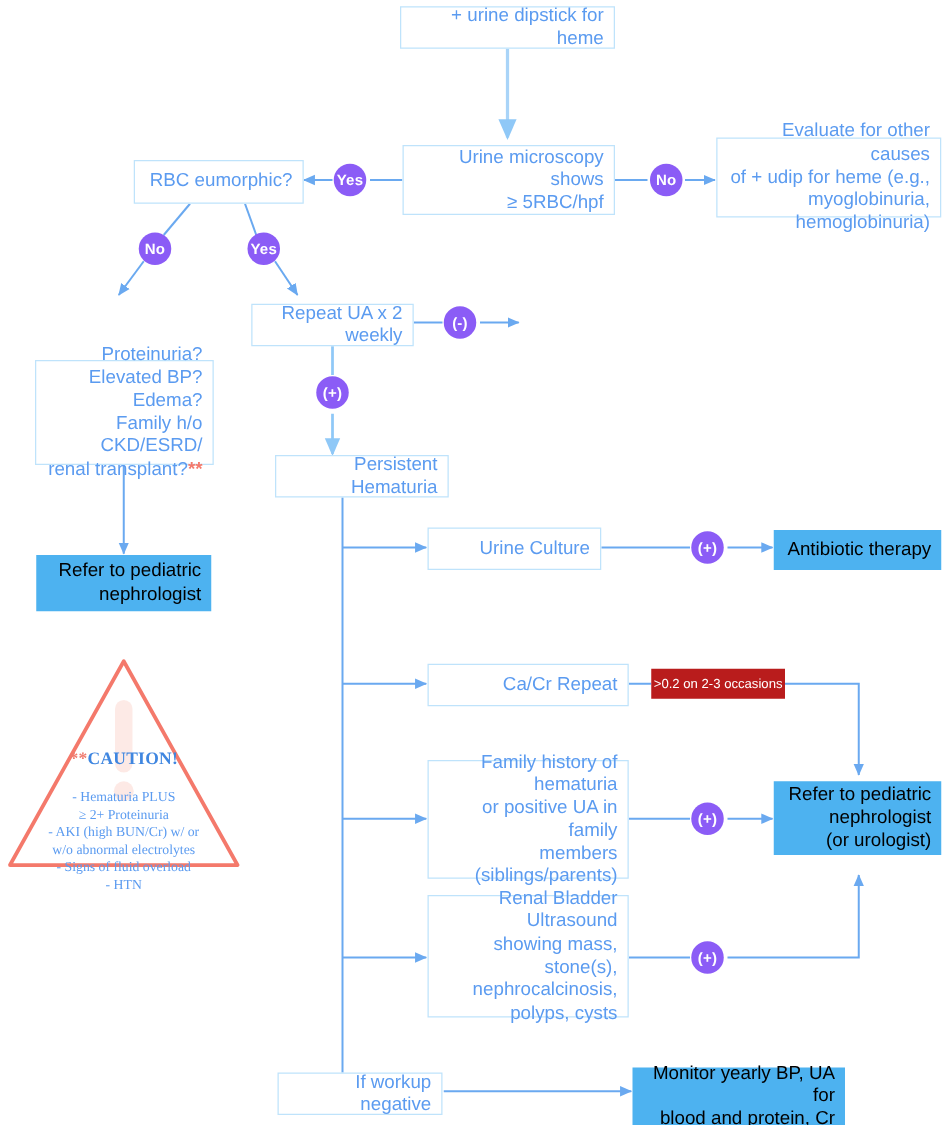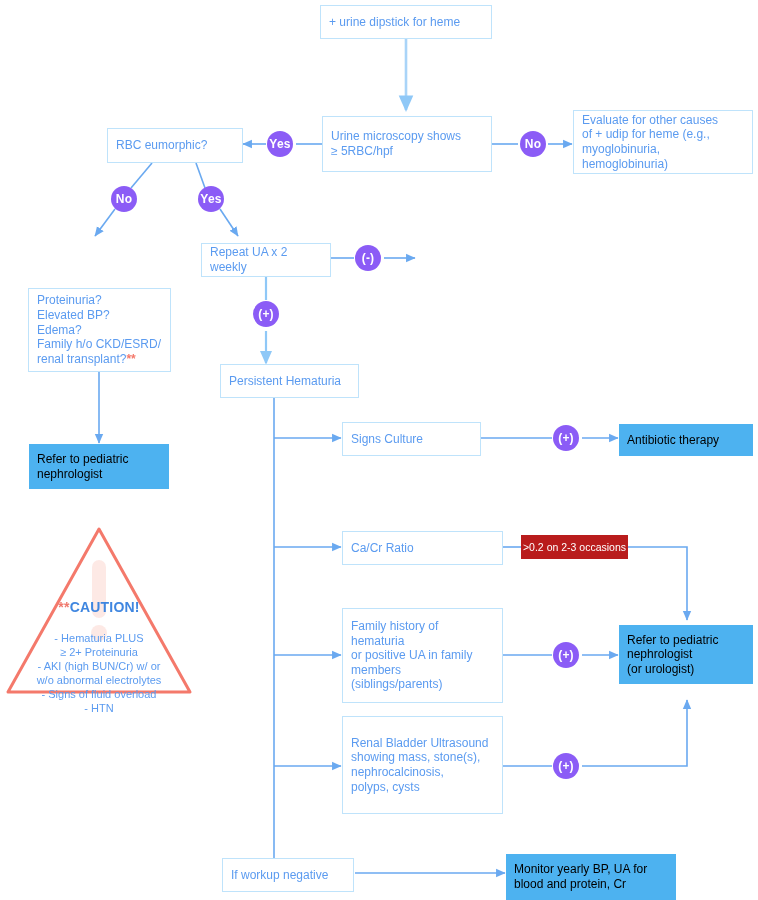--- a/index.html
+++ b/index.html
@@ -7,22 +7,22 @@
     font-family:"Liberation Sans", sans-serif;
     width:758px;height:900px;position:relative;overflow:hidden;
     -webkit-font-smoothing:antialiased;
   }
   #canvas{position:absolute;left:0;top:0;width:758px;height:900px;}
 
   
   .node{
     position:absolute;box-sizing:border-box;
     display:flex;align-items:center;justify-content:center;
-    text-align:left;line-height:1.22;
-    color:#5b9bf0;font-size:12px;
+    text-align:right;line-height:1.22;
+    color:#5b9bf0;font-size:15px;
     border:1.3px solid #bfe3fb;background:#ffffff;
     padding:16px 8px;
   }
   .node.filled{
     background:#4db2f0;border:none;color:#000000;
   }
   .node .inner{width:100%;white-space:pre-line;}
 
   
   .badge{
@@ -39,20 +39,21 @@
     position:absolute;background:#b91c1c;color:#ffffff;
     font-size:10.5px;display:flex;align-items:center;justify-content:center;
     box-sizing:border-box;padding:3px 6px;white-space:nowrap;
   }
 
   
   .caution-text{
     position:absolute;text-align:center;color:#5b9bf0;
     font-size:11px;line-height:1.28;white-space:pre-line;
     width:180px;
+    font-family:Liberation Serif, serif;
   }
   .caution-title{
     color:#3f86e0;font-weight:bold;font-size:14px;letter-spacing:.2px;
   }
   .caution-title .stars{color:#f07a6e;font-weight:bold;}
   .redstars{color:#f4796b;font-weight:bold;}
 
   svg{position:absolute;left:0;top:0;overflow:visible;}
 </style>
 </head>
@@ -157,29 +158,29 @@
   <div class="node" style="left:220px;top:364px;width:139px;height:30px;">
     <span class="inner">Persistent Hematuria</span>
   </div>
 
   <div class="node filled" style="left:29px;top:444px;width:140px;height:45px;">
     <span class="inner">Refer to pediatric
 nephrologist</span>
   </div>
 
   <div class="node" style="left:342px;top:422px;width:139px;height:33px;">
-    <span class="inner">Signs Culture</span>
+    <span class="inner">Urine Culture</span>
   </div>
 
   <div class="node filled" style="left:619px;top:424px;width:134px;height:30px;">
     <span class="inner">Antibiotic therapy</span>
   </div>
 
   <div class="node" style="left:342px;top:531px;width:161px;height:32px;">
-    <span class="inner">Ca/Cr Ratio</span>
+    <span class="inner">Ca/Cr Repeat</span>
   </div>
 
   <div class="node" style="left:342px;top:608px;width:161px;height:95px;">
     <span class="inner">Family history of hematuria
 or positive UA in family
 members (siblings/parents)</span>
   </div>
 
   <div class="node filled" style="left:619px;top:625px;width:134px;height:59px;">
     <span class="inner">Refer to pediatric

